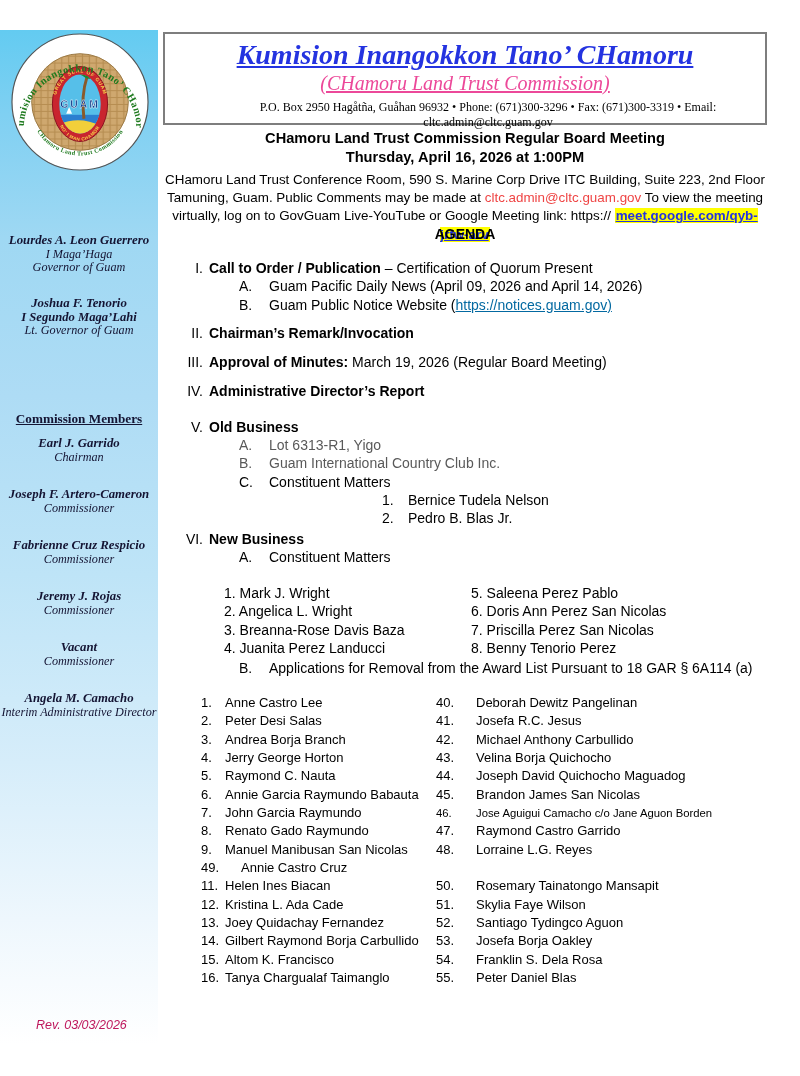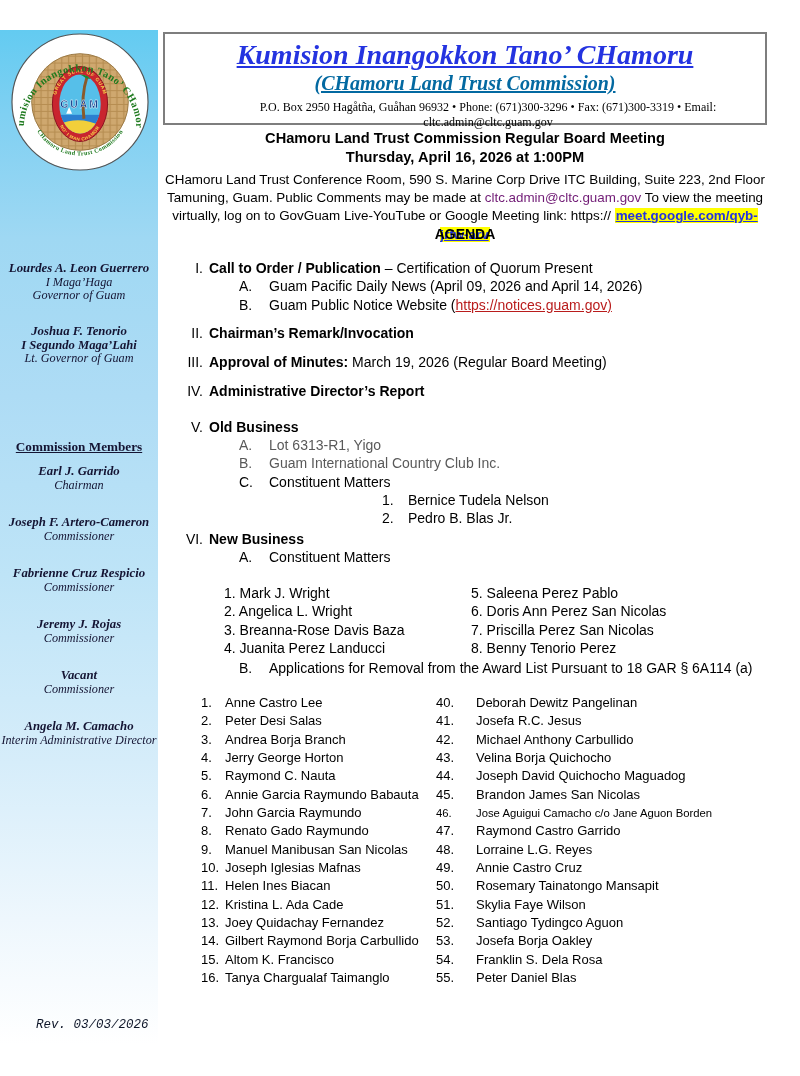--- a/index.html
+++ b/index.html
@@ -3,45 +3,45 @@
 <meta charset="utf-8">
 <style>
   html,body{margin:0;padding:0;background:#fff;}
   #page{position:relative;width:800px;height:1076px;background:#fff;overflow:hidden;
         font-family:"Liberation Sans",sans-serif;color:#000;}
   
   #sidebar{position:absolute;left:0;top:30px;width:158px;height:1046px;
     background:linear-gradient(180deg,#63cbf1 0%,#7fd0f2 8%,#9fd8f3 20%,#aedcf5 35%,
       #bee4f7 52%,#d6edfa 70%,#eef7fd 85%,#ffffff 97%);}
   .side-block{position:absolute;left:0;width:158px;text-align:center;
-    font-family:"Liberation Serif",serif;color:#141433;line-height:13.5px;font-size:12.5px;margin-top:28px;}
+    font-family:"Liberation Serif",serif;color:#141433;line-height:13.5px;font-size:12.5px;}
   .side-name{font-weight:bold;font-style:italic;font-size:12.8px;}
   .side-sub{font-style:italic;font-size:12.2px;}
   .side-sub-b{font-style:italic;font-weight:bold;font-size:12.6px;}
   .side-heading{font-weight:bold;text-decoration:underline;font-size:13.2px;}
   .member{margin-bottom:24px;}
-  #rev{position:absolute;left:36px;top:1018px;font-family:Liberation Mono, monospace;
-    font-style:italic;font-size:12.5px;color:#0f172a;}
+  #rev{position:absolute;left:36px;top:1018px;font-family:Liberation Sans, sans-serif;
+    font-style:italic;font-size:12.5px;color:#be185d;}
   
   #seal{position:absolute;left:10px;top:2px;}
   
   #header-box{position:absolute;left:163px;top:32px;width:600px;height:89px;
     border:2px solid #7e7e7e;background:#fff;text-align:center;}
   .org-line1{margin-top:5px;font-family:"Liberation Serif",serif;font-style:italic;
     font-weight:bold;font-size:28px;color:#2433e0;line-height:32px;}
-  .org-line2{font-family:"Liberation Serif",serif;font-style:italic;font-weight:bold;
-    font-size:20px;color:#0369a1;line-height:24px;}
+  .org-line2{font-family:"Liberation Serif",serif;font-style:italic;font-weight:normal;
+    font-size:20px;color:#ec4899;line-height:24px;}
   .org-line1 span,.org-line2 span{text-decoration:underline;}
   .org-address{margin-top:5px;font-family:"Liberation Serif",serif;font-size:12px;color:#000;padding-left:46px;}
   #meeting-title{position:absolute;left:163px;top:129px;width:604px;text-align:center;
     font-weight:bold;font-size:14.6px;line-height:18.5px;}
   #notice{position:absolute;left:163px;top:171px;width:604px;text-align:center;
     font-size:13.4px;line-height:18.2px;}
-  .lnk{color:#701a75;cursor:pointer;}
-  .lnk-u{color:#b91c1c;text-decoration:underline;cursor:pointer;}
+  .lnk{color:#ef4444;cursor:pointer;}
+  .lnk-u{color:#0369a1;text-decoration:underline;cursor:pointer;}
   .lnk-hl{background:#ffff00;color:#2433e0;font-weight:bold;text-decoration:underline;
     cursor:pointer;padding:0 1px;}
   #agenda-heading{position:absolute;left:163px;top:226px;width:604px;text-align:center;
     font-weight:bold;font-size:14px;}
   
   #agenda{position:absolute;left:177px;top:259px;width:625px;font-size:14px;line-height:18.3px;}
   .rn{display:inline-block;width:26px;text-align:right;margin-right:6px;}
   .b{font-weight:bold;}
   .gy{color:#595959;}
   .sub{margin-left:62px;}
@@ -250,21 +250,20 @@
     </div>
       <div class="r-row">
       <span class="cell left"><span class="no">8.</span><span>Renato Gado Raymundo</span></span>
       <span class="cell right"><span class="no">47.</span><span>Raymond Castro Garrido</span></span>
     </div>
       <div class="r-row">
       <span class="cell left"><span class="no">9.</span><span>Manuel Manibusan San Nicolas</span></span>
       <span class="cell right"><span class="no">48.</span><span>Lorraine L.G. Reyes</span></span>
     </div>
       <div class="r-row">
-      <span class="cell left"><span class="no">10.</span><span>Joseph Iglesias Mafnas</span></span>
       <span class="cell right"><span class="no">49.</span><span>Annie Castro Cruz</span></span>
     </div>
       <div class="r-row">
       <span class="cell left"><span class="no">11.</span><span>Helen Ines Biacan</span></span>
       <span class="cell right"><span class="no">50.</span><span>Rosemary Tainatongo Mansapit</span></span>
     </div>
       <div class="r-row">
       <span class="cell left"><span class="no">12.</span><span>Kristina L. Ada Cade</span></span>
       <span class="cell right"><span class="no">51.</span><span>Skylia Faye Wilson</span></span>
     </div>

